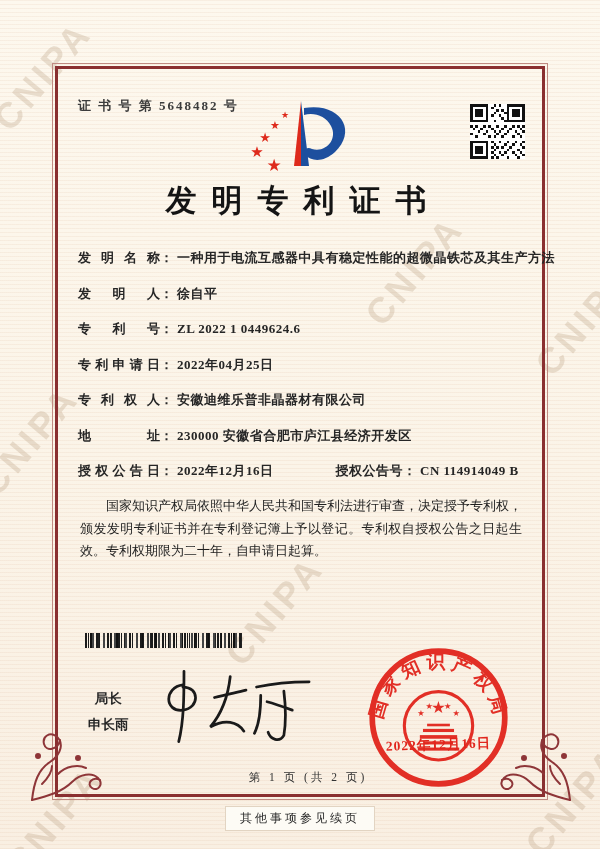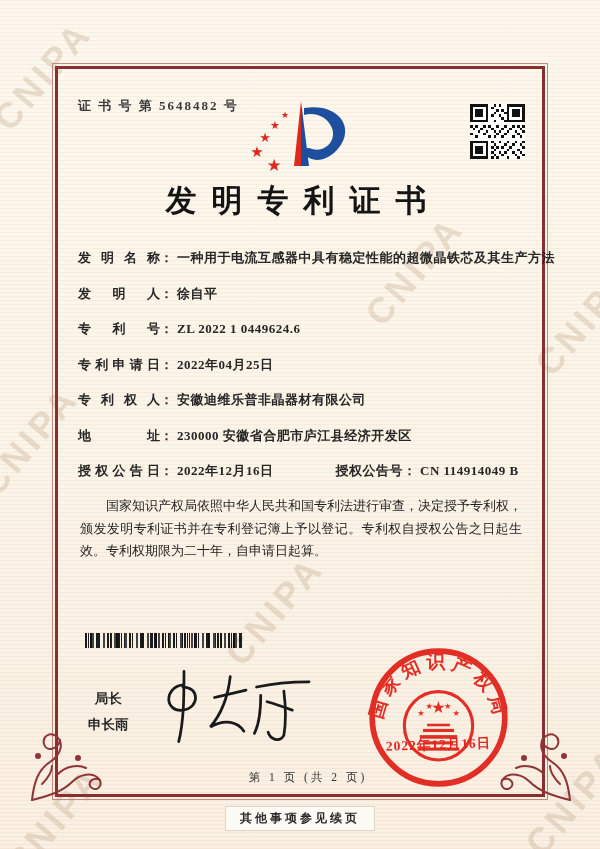--- a/index.html
+++ b/index.html
@@ -66,21 +66,21 @@
     color:#e1251c;font-size:13.5px;font-weight:700;letter-spacing:1px;transform:rotate(-2deg);
     white-space:nowrap;
   }
   .pagenum{
     position:absolute;left:16px;right:0;top:770px;text-align:center;z-index:3;
     font-size:11.5px;color:#333;letter-spacing:3px;
   }
   .footer-note{
     position:absolute;left:50%;top:806px;transform:translateX(-50%);z-index:3;
     background:#fdfbf5;border:1px solid #e2d4c2;padding:3px 14px;
-    font-size:12px;letter-spacing:3px;color:#2a2a2a;font-weight:bold;
+    font-size:12px;letter-spacing:3px;color:#2a2a2a;
   }
 </style>
 </head>
 <body>
 
 <div class="page">
 
   <span class="wm" style="left:-22px;top:55px;">CNIPA</span>
   <span class="wm" style="left:350px;top:250px;">CNIPA</span>
   <span class="wm" style="left:-35px;top:420px;">CNIPA</span>

